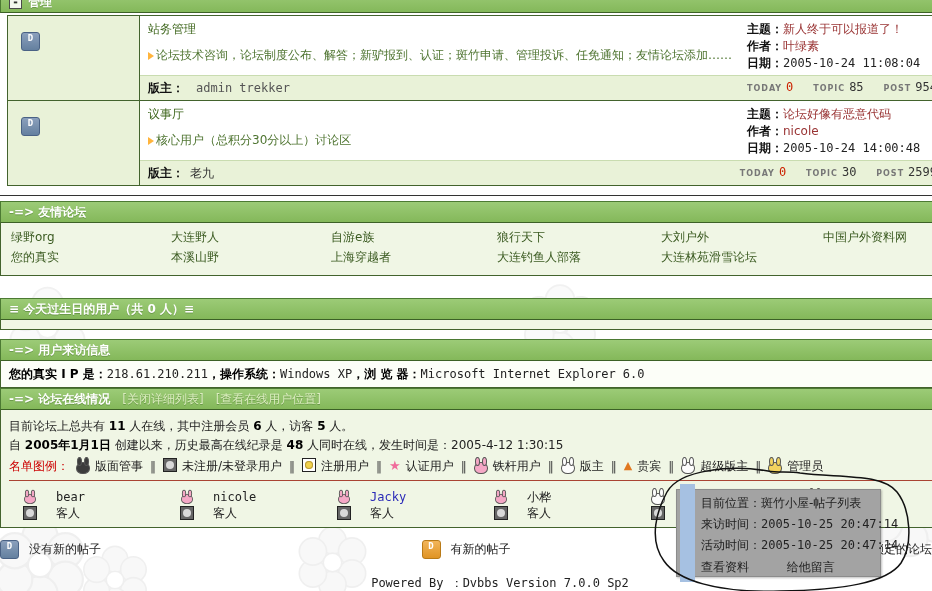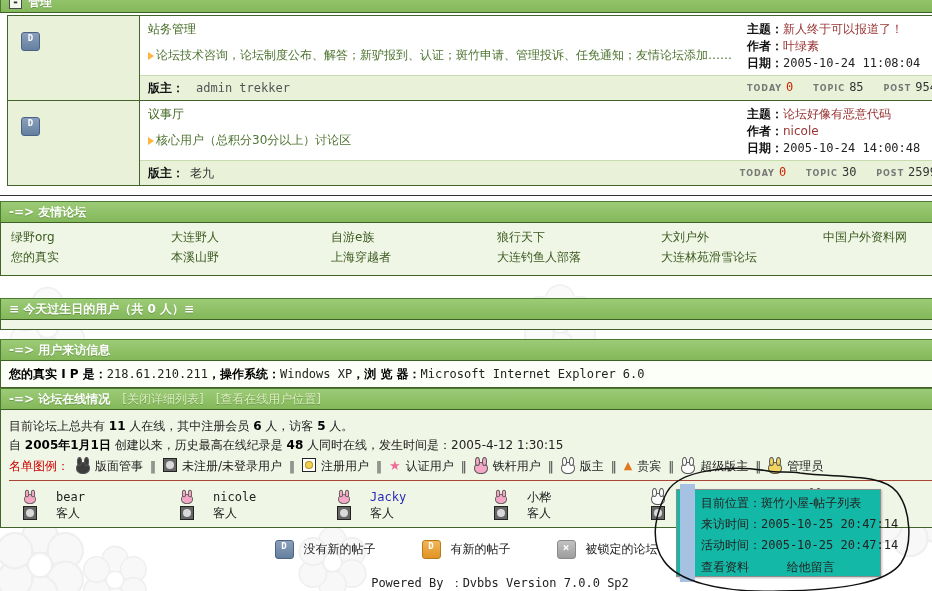--- a/index.html
+++ b/index.html
@@ -100,28 +100,28 @@
   .ugroup{color:#222}
   
   .dicon{display:inline-block;width:17px;height:17px;border-radius:3px;background:linear-gradient(#8ba0bc,#64809f);
     border:1px solid #4a6285;color:#fff;text-align:center;line-height:17px;
     font:bold 9px "DejaVu Sans Mono",monospace}
   .dicon::after{content:"D"}
   .dicon.orange{background:linear-gradient(#f2b55a,#e09424);border-color:#b97a17}
   .dicon.gray{background:linear-gradient(#c2c2c2,#9d9d9d);border-color:#8a8a8a;font-size:11px}
   .dicon.gray::after{content:"×"}
   
-  .blegend{display:flex;justify-content:center;gap:46px;margin-top:12px;align-items:center;
+  .blegend{display:flex;justify-content:space-between;gap:46px;margin-top:12px;align-items:center;
     width:932px;position:relative;z-index:1}
   .bl-item{display:inline-flex;align-items:center;gap:10px}
   
   .footer{width:1000px;text-align:center;margin-top:16px;position:relative;z-index:1;
     font-family:"DejaVu Sans Mono",monospace;color:#222}
   
-  .tooltip{position:absolute;left:676px;top:489px;width:205px;height:88px;background:#14b8a6;
+  .tooltip{position:absolute;left:676px;top:489px;width:205px;height:88px;background:#a3a3a3;
     border:1px solid #8c8c8c;box-shadow:1px 1px 2px rgba(0,0,0,.25);z-index:5;
     padding:3px 6px 3px 24px;box-sizing:border-box;line-height:21px;white-space:nowrap}
   .tooltip::before{content:"";position:absolute;left:3px;top:-6px;width:15px;height:98px;background:#a6c1e2}
   .tt-links{margin-top:1px}
   .tt-link{cursor:pointer;color:#222}
   .tt-link + .tt-link{margin-left:34px}
   
   .scribble{position:absolute;left:640px;top:455px;z-index:6;pointer-events:none}
 </style>
 </head>

